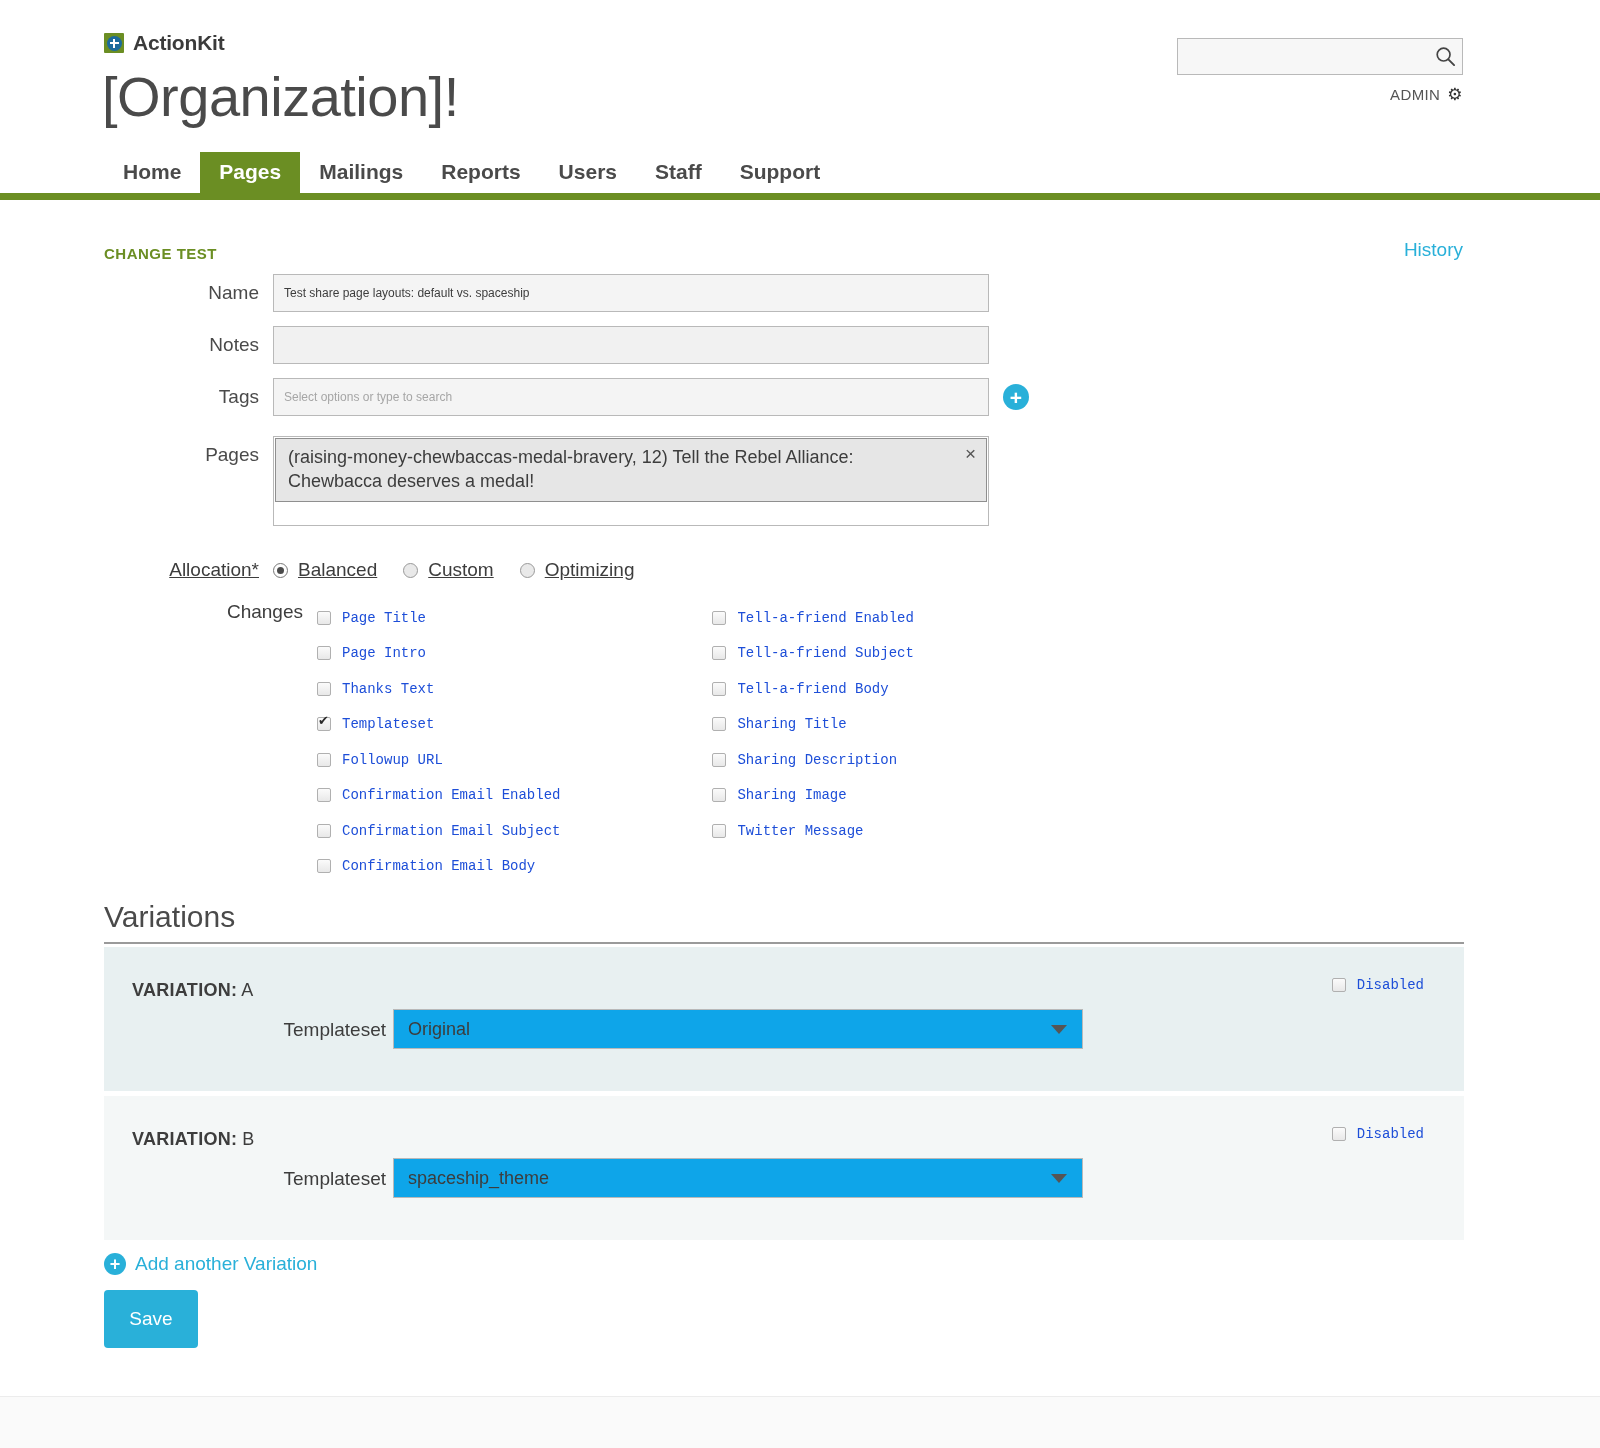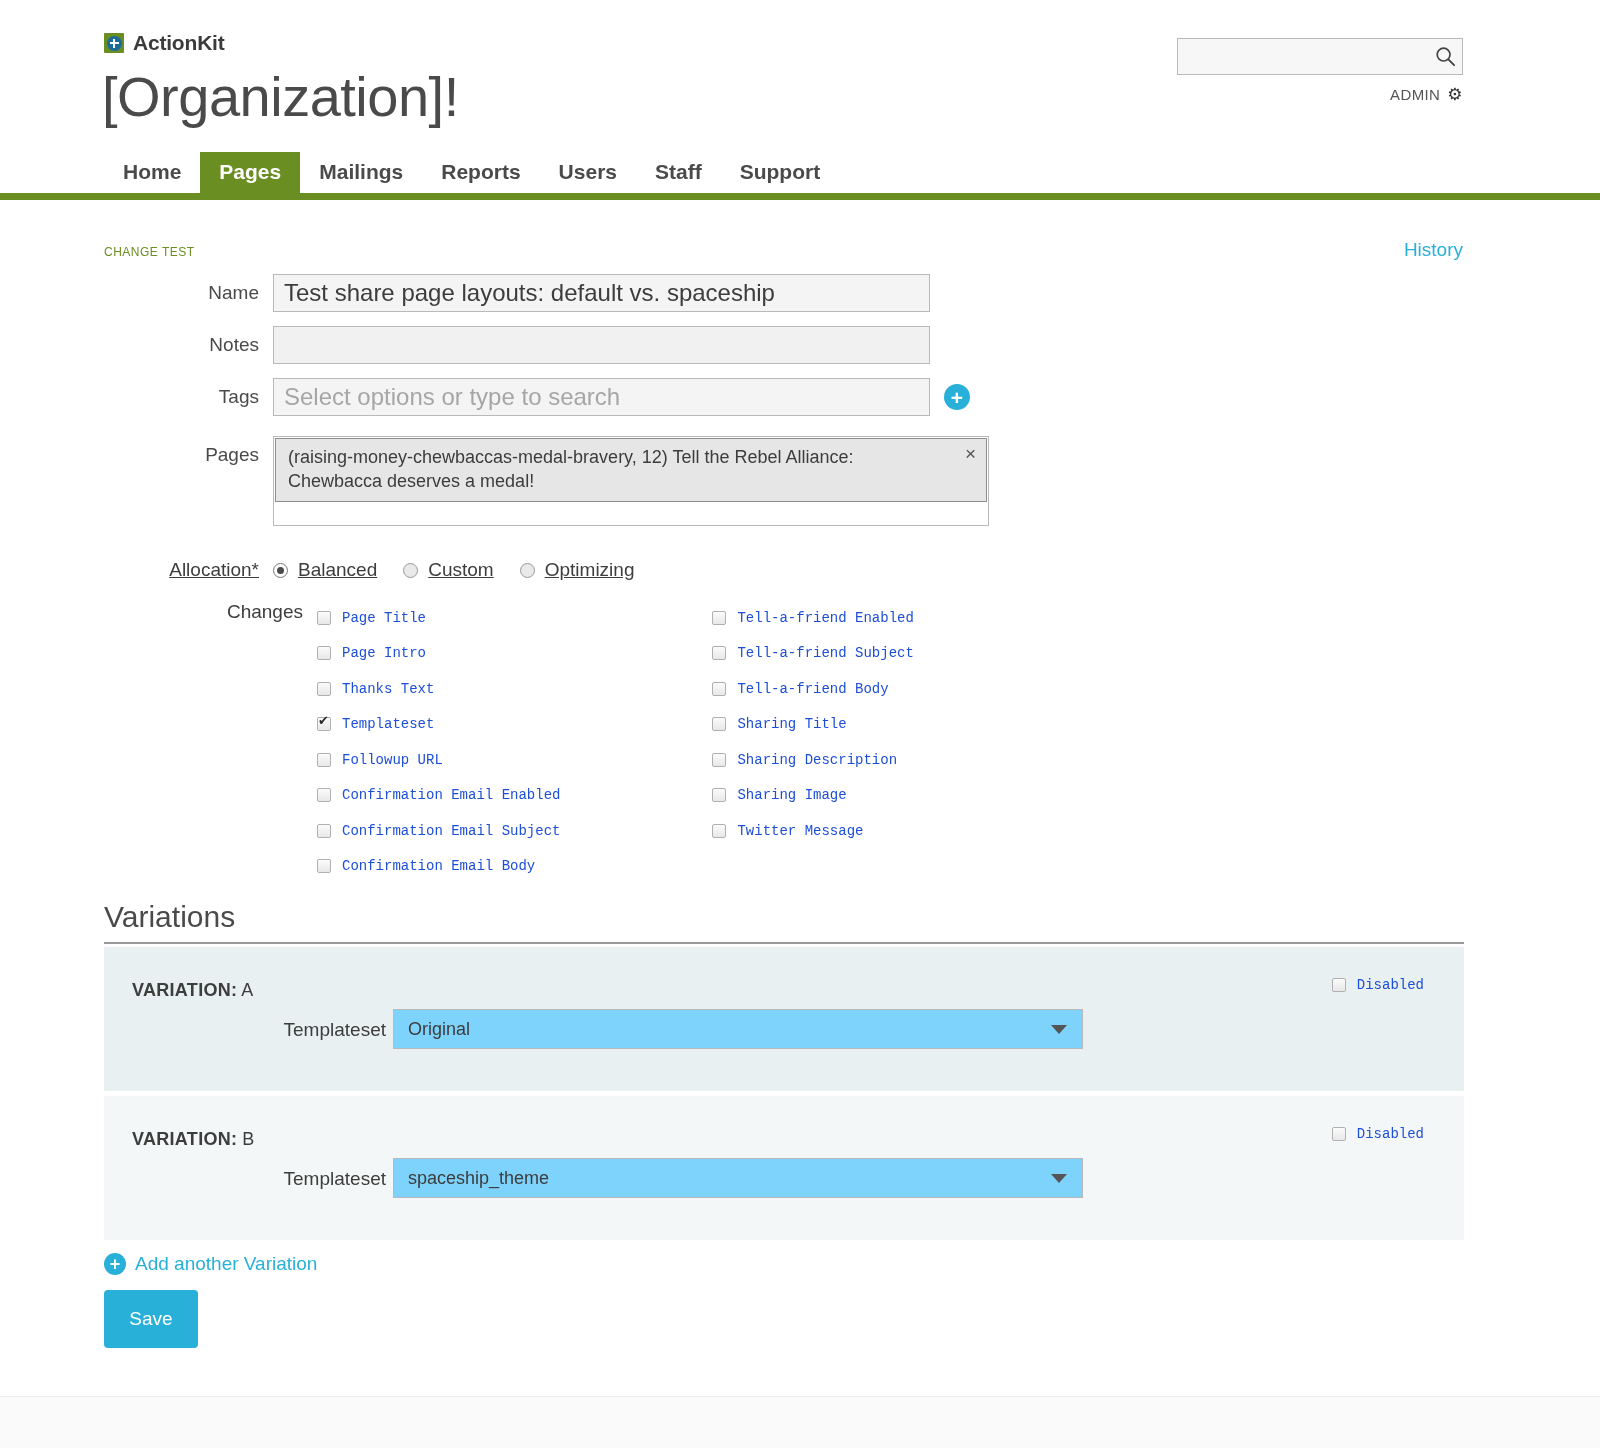--- a/index.html
+++ b/index.html
@@ -78,38 +78,38 @@
     font-size: 21px; color: #4a4a4a; font-weight: 700;
     padding: 9px 19px 12px 19px; line-height: 1;
     cursor: pointer; white-space: nowrap;
   }
   .nav-item.active { background: #6b8e23; color: #ffffff; }
 
   
   .body-area { position: absolute; left:0; top: 207px; width: 1600px; }
   .change-test-label {
     position: absolute; left: 104px; top: 38px;
-    font-size: 12px; font-weight: normal; color: #6b8e23; letter-spacing: 0.5px;
+    font-size: 15px; font-weight: bold; color: #6b8e23; letter-spacing: 0.5px;
   }
   .history-link {
     position: absolute; right: 137px; top: 32px;
     font-size: 19px; color: #29b0d9; cursor: pointer;
   }
 
   .field-row {
     position: absolute; display: flex; align-items: flex-start;
   }
   .field-label {
     width: 273px; text-align: right; padding-right: 14px;
     font-size: 19px; color: #4a4a4a; line-height: 38px;
   }
   .text-input {
-    width: 657px; height: 38px;
+    width: 716px; height: 38px;
     border: 1px solid #b9b9b9; background: #f4f4f4;
-    font-size: 24px; color: #3d3d3d; padding: 0 10px;
+    font-size: 12px; color: #3d3d3d; padding: 0 10px;
     font-family: inherit; outline: none;
   }
   .text-input.empty { background: #f1f1f1; }
   .text-input::placeholder { color: #a6a6a6; }
 
   .tag-plus {
     width: 26px; height: 26px; border-radius: 50%;
     background: #29b0d9; color: #fff;
     display: flex; align-items: center; justify-content: center;
     font-size: 21px; line-height: 1; margin-left: 14px; margin-top: 6px;
@@ -193,21 +193,21 @@
     font-size: 18px; color: #3d3d3d;
   }
   .var-title b { font-weight: bold; letter-spacing: 0.3px; }
   .var-ts-label {
     position: absolute; left: 157px; top: 72px;
     font-size: 19px; color: #3d3d3d; width: 125px; text-align: right;
   }
   .select-box {
     position: absolute; left: 289px; top: 62px;
     width: 690px; height: 40px;
-    border: 1px solid #b9b9b9; background: #7dd3fc;
+    border: 1px solid #b9b9b9; background: #0ea5e9;
     display: flex; align-items: center; justify-content: space-between;
     padding: 0 15px 0 14px; font-size: 18px; color: #3d3d3d;
     cursor: pointer;
   }
   .select-arrow {
     width: 0; height: 0;
     border-left: 8px solid transparent; border-right: 8px solid transparent;
     border-top: 9px solid #555;
   }
   .var-disabled {

